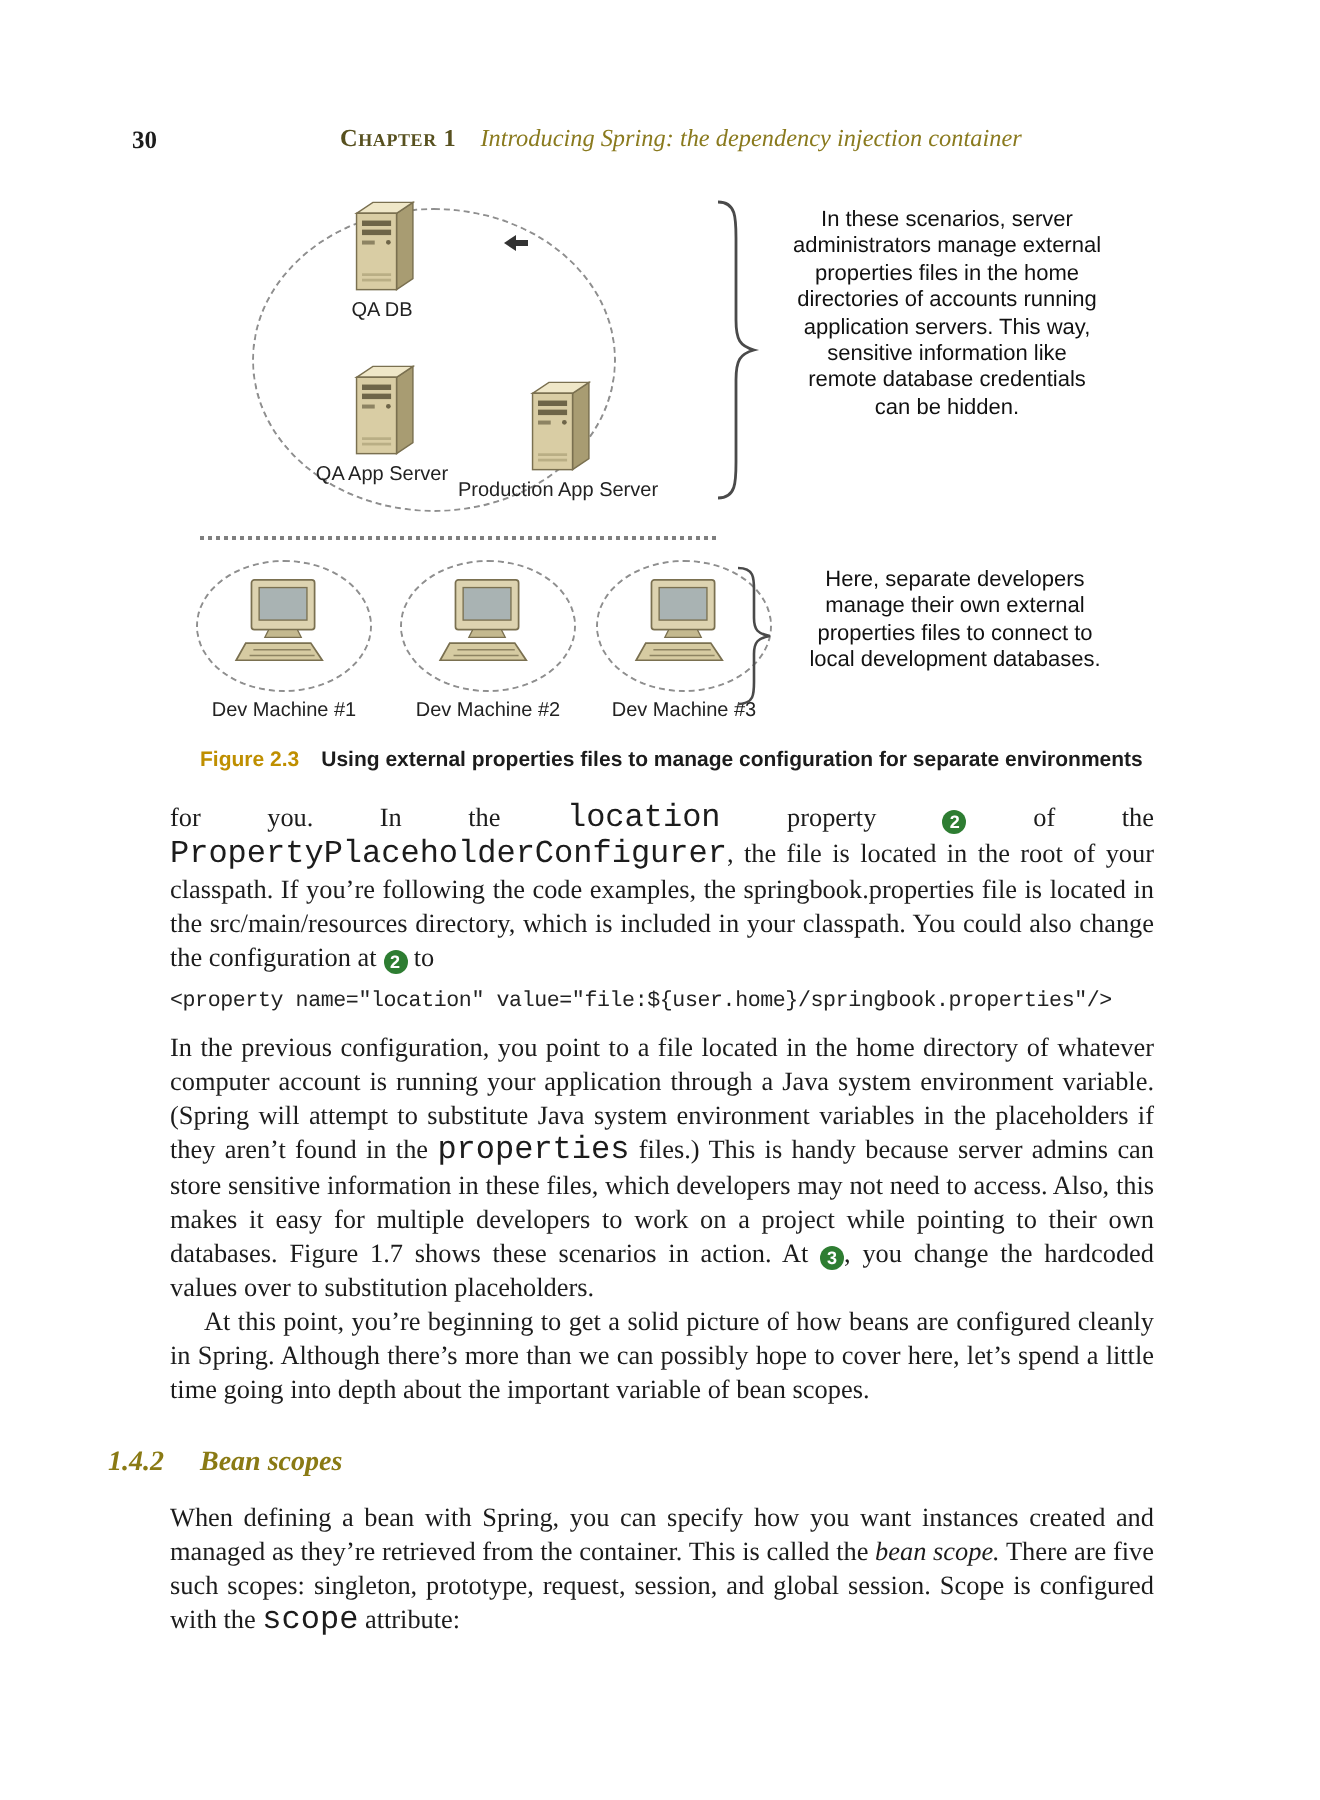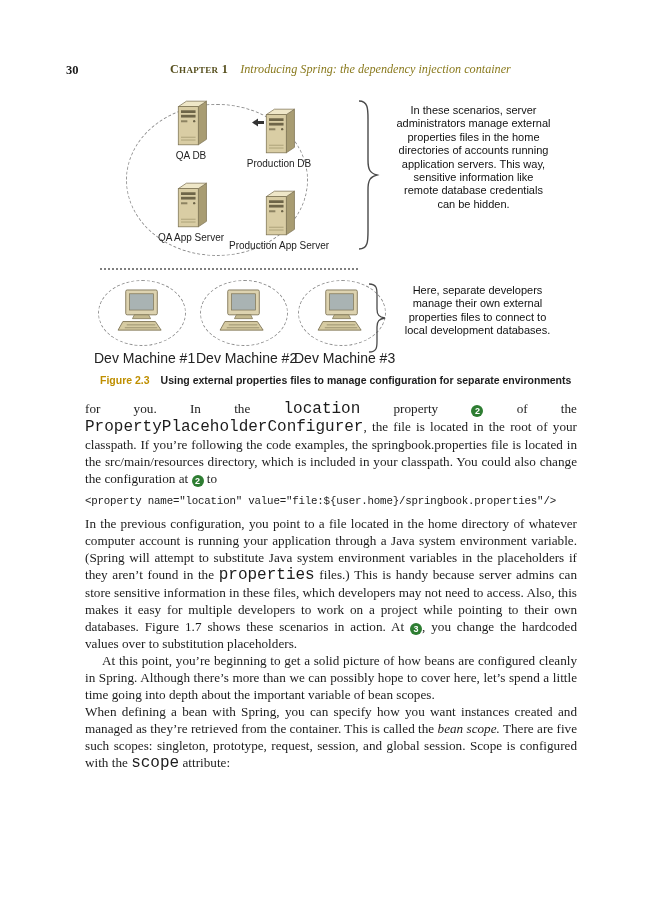--- a/index.html
+++ b/index.html
@@ -27,21 +27,21 @@
   svg.server   { width:40px; height:50px; }
   svg.computer { width:54px; height:44px; }
 
   .machine-wrap { position:absolute; width:96px; height:86px; }
   #dev1 { left:94px;  top:188px; }
   #dev2 { left:196px; top:188px; }
   #dev3 { left:294px; top:188px; }
   .machine-ellipse { left:4px; top:0; width:86px; height:64px; }
   .machine-icon { position:absolute; left:21px; top:9px; }
   .machine-lbl { position:absolute; top:70px; left:0; width:96px; text-align:center;
-                 font-size:14px; color:#222; white-space:nowrap; }
+                 font-size:10px; color:#222; white-space:nowrap; }
 
   .brace-top    { position:absolute; left:356px; top:6px; }
   .brace-bottom { position:absolute; left:366px; top:190px; }
   .insert-arrow { position:absolute; left:252px; top:21px; }
 
   .ann { position:absolute; text-align:center; font-size:11px; line-height:13.4px; color:#111; }
   .ann-top    { left:396px; top:12px;  width:155px; }
   .ann-bottom { left:400px; top:192px; width:155px; }
 
   .divider { position:absolute; left:100px; top:176px; width:258px; border-top:2px dotted #7f7f7f; }
@@ -104,26 +104,20 @@
   <div class="figure">
 
     <div class="dashed-ellipse servers-ellipse"></div>
 
     <div class="node" id="srv1">
       <svg class="server">
           <use href="#sym-server"></use>
         </svg>
       <span class="lbl">QA DB</span>
     </div>
-    <div class="node" id="srv2">
-      <svg class="server">
-          <use href="#sym-server"></use>
-        </svg>
-      <span class="lbl">Production DB</span>
-    </div>
     <span class="insert-arrow">
       <svg width="12" height="9">
           <polygon points="0,4.5 6,0.5 6,3 12,3 12,6 6,6 6,8.5" fill="#333"></polygon>
         </svg>
     </span>
     <div class="node" id="srv3">
       <svg class="server">
           <use href="#sym-server"></use>
         </svg>
       <span class="lbl">QA App Server</span>
@@ -187,17 +181,21 @@
   <div class="bodytext">
 
     <p class="para"><span>for you. In the </span><span class="code">location</span><span> property </span><span class="badge">2</span><span> of the </span><span class="code">PropertyPlaceholderConfigurer</span><span>, the file is located in the root of your classpath. If you’re following the code examples, the springbook.properties file is located in the src/main/resources directory, which is included in your classpath. You could also change the configuration at </span><span class="badge">2</span><span> to</span></p>
 
     <p class="codeline">&lt;property name="location" value="file:${user.home}/springbook.properties"/&gt;</p>
 
     <p class="para"><span>In the previous configuration, you point to a file located in the home directory of whatever computer account is running your application through a Java system environment variable. (Spring will attempt to substitute Java system environment variables in the placeholders if they aren’t found in the </span><span class="code">properties</span><span> files.) This is handy because server admins can store sensitive information in these files, which developers may not need to access. Also, this makes it easy for multiple developers to work on a project while pointing to their own databases. Figure 1.7 shows these scenarios in action. At </span><span class="badge">3</span><span>, you change the hardcoded values over to substitution placeholders.</span></p>
 
     <p class="para indent">At this point, you’re beginning to get a solid picture of how beans are configured cleanly in Spring. Although there’s more than we can possibly hope to cover here, let’s spend a little time going into depth about the important variable of bean scopes.</p>
 
+    <div class="section-heading">
+      <span class="sec-num">1.4.2</span>
+      <span class="sec-title">Bean scopes</span>
+    </div>
 
     <p class="para"><span>When defining a bean with Spring, you can specify how you want instances created and managed as they’re retrieved from the container. This is called the </span><span class="it">bean scope.</span><span> There are five such scopes: singleton, prototype, request, session, and global session. Scope is configured with the </span><span class="code">scope</span><span> attribute:</span></p>
 
   </div>
 </div>
 
 </body></html>

